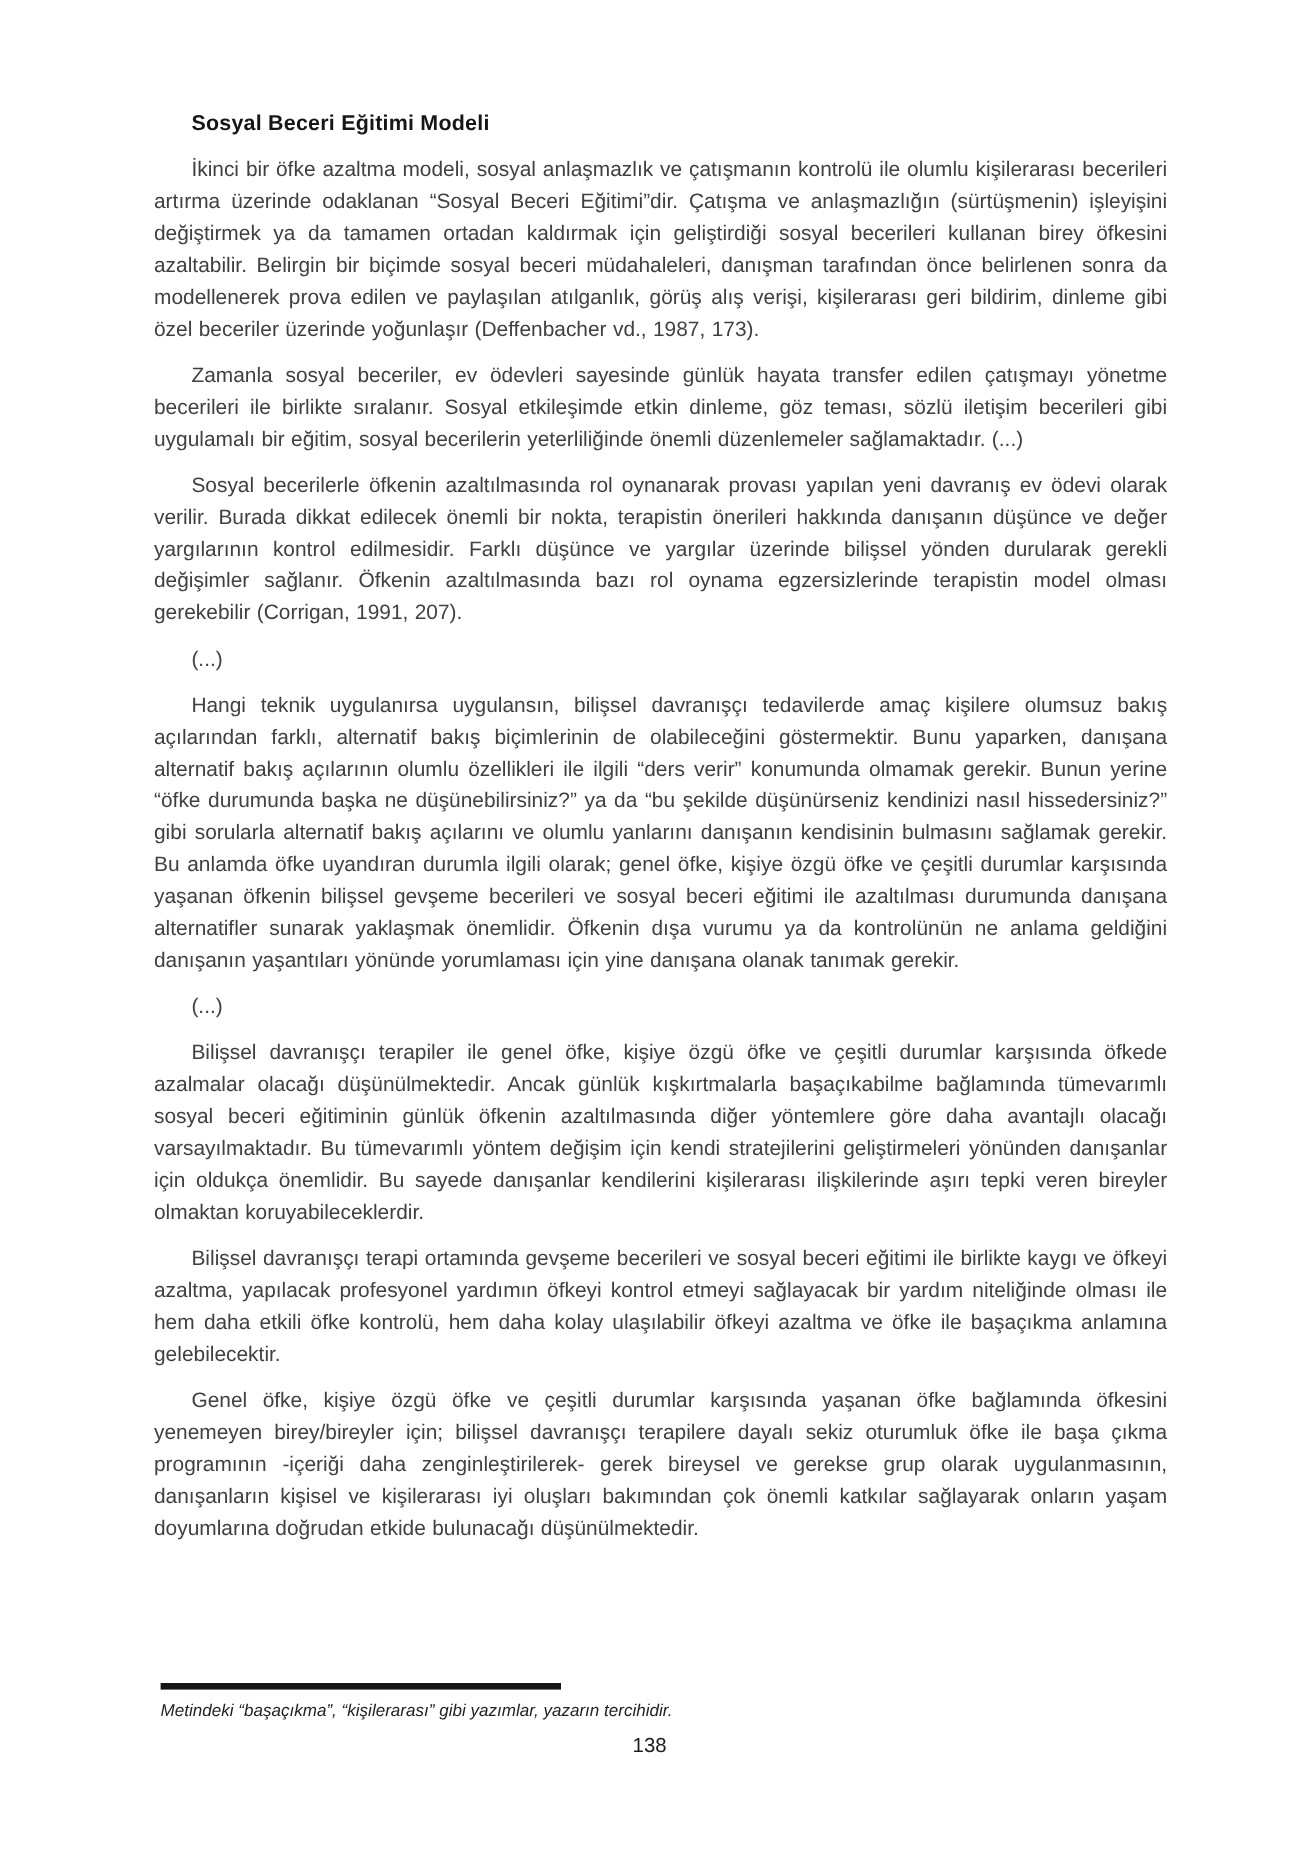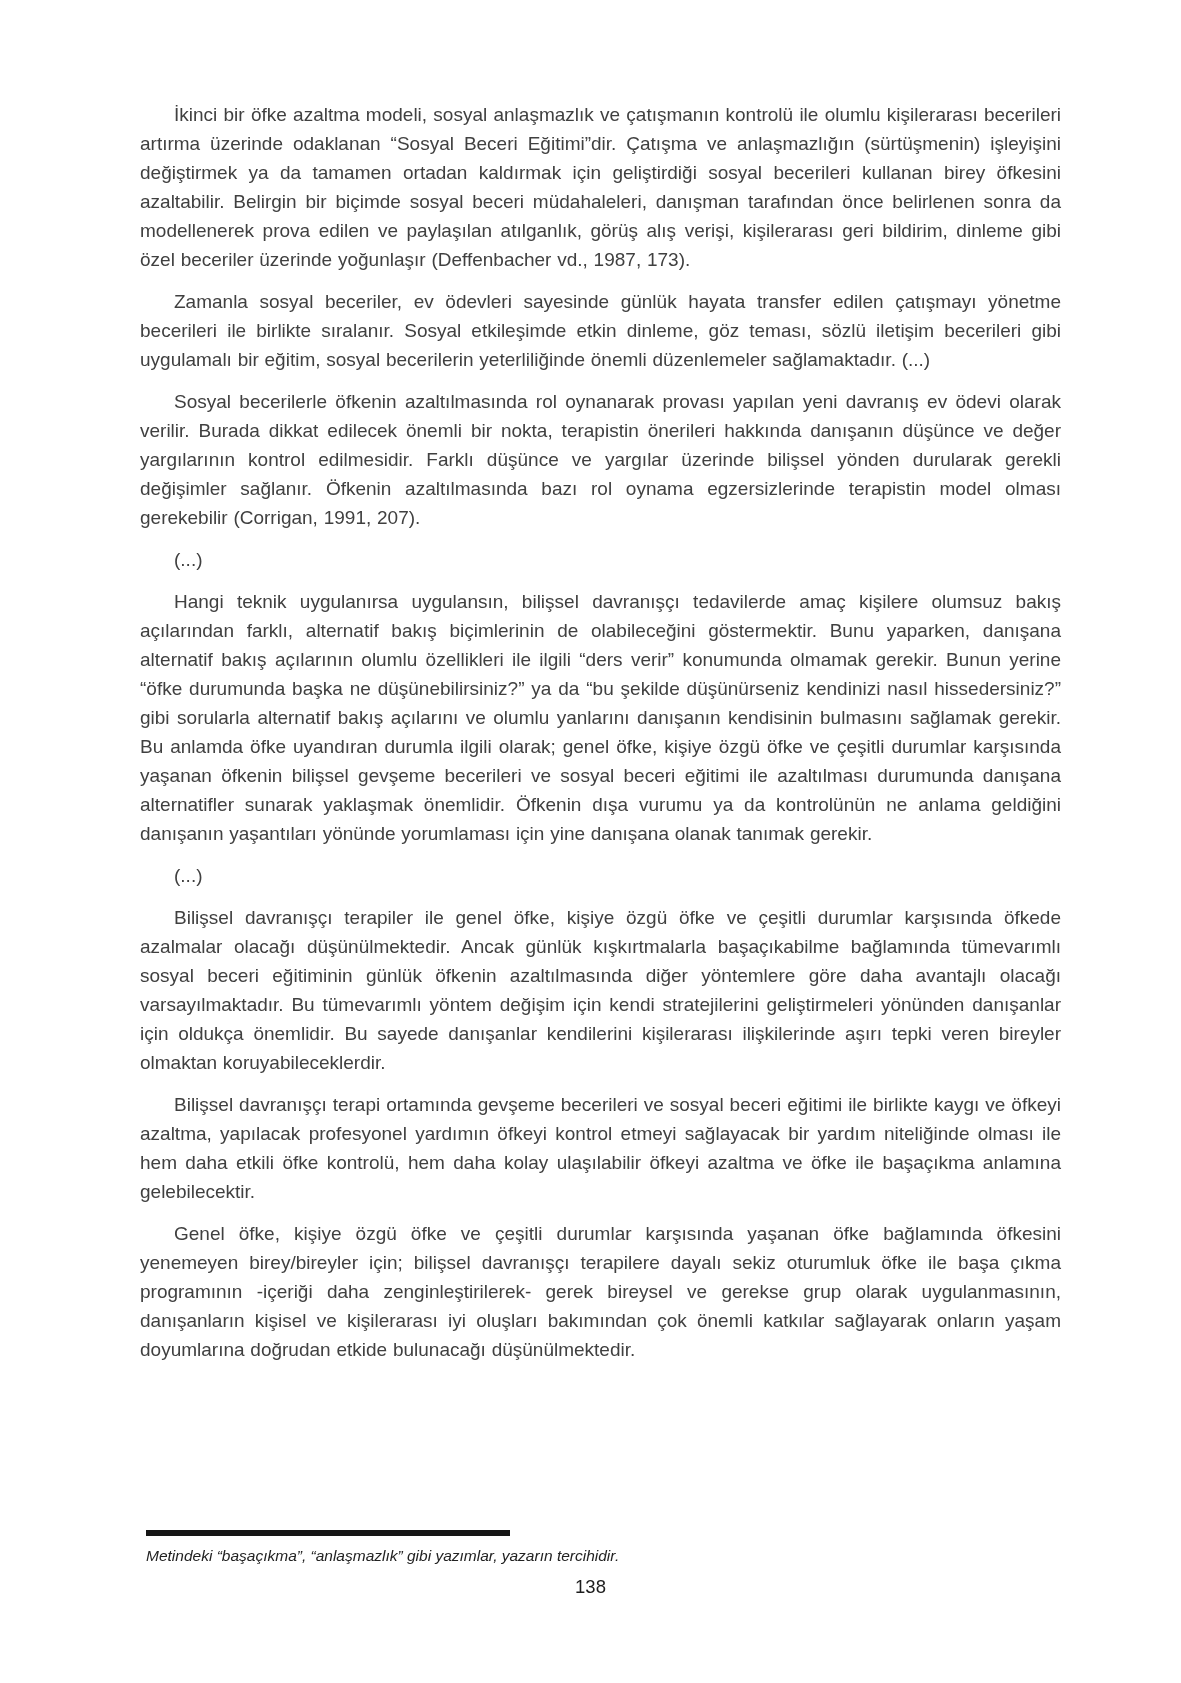--- a/index.html
+++ b/index.html
@@ -65,29 +65,30 @@
     width: 1181px;
     text-align: center;
     font-size: 18.5px;
     color: #1d1d1d;
   }
 </style>
 </head>
 <body>
 
 <main class="page-content">
+  <h1 class="doc-heading">Sosyal Beceri Eğitimi Modeli</h1>
 
   <p class="para">İkinci bir öfke azaltma modeli, sosyal anlaşmazlık ve çatışmanın kontrolü ile olumlu kişilerarası becerileri artırma üzerinde odaklanan “Sosyal Beceri Eğitimi”dir. Çatışma ve anlaşmazlığın (sürtüşmenin) işleyişini değiştirmek ya da tamamen ortadan kaldırmak için geliştirdiği sosyal becerileri kullanan birey öfkesini azaltabilir. Belirgin bir biçimde sosyal beceri müdahaleleri, danışman tarafından önce belirlenen sonra da modellenerek prova edilen ve paylaşılan atılganlık, görüş alış verişi, kişilerarası geri bildirim, dinleme gibi özel beceriler üzerinde yoğunlaşır (Deffenbacher vd., 1987, 173).</p>
   <p class="para">Zamanla sosyal beceriler, ev ödevleri sayesinde günlük hayata transfer edilen çatışmayı yönetme becerileri ile birlikte sıralanır. Sosyal etkileşimde etkin dinleme, göz teması, sözlü iletişim becerileri gibi uygulamalı bir eğitim, sosyal becerilerin yeterliliğinde önemli düzenlemeler sağlamaktadır. (...)</p>
   <p class="para">Sosyal becerilerle öfkenin azaltılmasında rol oynanarak provası yapılan yeni davranış ev ödevi olarak verilir. Burada dikkat edilecek önemli bir nokta, terapistin önerileri hakkında danışanın düşünce ve değer yargılarının kontrol edilmesidir. Farklı düşünce ve yargılar üzerinde bilişsel yönden durularak gerekli değişimler sağlanır. Öfkenin azaltılmasında bazı rol oynama egzersizlerinde terapistin model olması gerekebilir (Corrigan, 1991, 207).</p>
   <p class="para">(...)</p>
   <p class="para">Hangi teknik uygulanırsa uygulansın, bilişsel davranışçı tedavilerde amaç kişilere olumsuz bakış açılarından farklı, alternatif bakış biçimlerinin de olabileceğini göstermektir. Bunu yaparken, danışana alternatif bakış açılarının olumlu özellikleri ile ilgili “ders verir” konumunda olmamak gerekir. Bunun yerine “öfke durumunda başka ne düşünebilirsiniz?” ya da “bu şekilde düşünürseniz kendinizi nasıl hissedersiniz?” gibi sorularla alternatif bakış açılarını ve olumlu yanlarını danışanın kendisinin bulmasını sağlamak gerekir. Bu anlamda öfke uyandıran durumla ilgili olarak; genel öfke, kişiye özgü öfke ve çeşitli durumlar karşısında yaşanan öfkenin bilişsel gevşeme becerileri ve sosyal beceri eğitimi ile azaltılması durumunda danışana alternatifler sunarak yaklaşmak önemlidir. Öfkenin dışa vurumu ya da kontrolünün ne anlama geldiğini danışanın yaşantıları yönünde yorumlaması için yine danışana olanak tanımak gerekir.</p>
   <p class="para">(...)</p>
   <p class="para">Bilişsel davranışçı terapiler ile genel öfke, kişiye özgü öfke ve çeşitli durumlar karşısında öfkede azalmalar olacağı düşünülmektedir. Ancak günlük kışkırtmalarla başaçıkabilme bağlamında tümevarımlı sosyal beceri eğitiminin günlük öfkenin azaltılmasında diğer yöntemlere göre daha avantajlı olacağı varsayılmaktadır. Bu tümevarımlı yöntem değişim için kendi stratejilerini geliştirmeleri yönünden danışanlar için oldukça önemlidir. Bu sayede danışanlar kendilerini kişilerarası ilişkilerinde aşırı tepki veren bireyler olmaktan koruyabileceklerdir.</p>
   <p class="para">Bilişsel davranışçı terapi ortamında gevşeme becerileri ve sosyal beceri eğitimi ile birlikte kaygı ve öfkeyi azaltma, yapılacak profesyonel yardımın öfkeyi kontrol etmeyi sağlayacak bir yardım niteliğinde olması ile hem daha etkili öfke kontrolü, hem daha kolay ulaşılabilir öfkeyi azaltma ve öfke ile başaçıkma anlamına gelebilecektir.</p>
   <p class="para">Genel öfke, kişiye özgü öfke ve çeşitli durumlar karşısında yaşanan öfke bağlamında öfkesini yenemeyen birey/bireyler için; bilişsel davranışçı terapilere dayalı sekiz oturumluk öfke ile başa çıkma programının -içeriği daha zenginleştirilerek- gerek bireysel ve gerekse grup olarak uygulanmasının, danışanların kişisel ve kişilerarası iyi oluşları bakımından çok önemli katkılar sağlayarak onların yaşam doyumlarına doğrudan etkide bulunacağı düşünülmektedir.</p>
 </main>
 
 <div class="footnote-rule"></div>
 
-<p class="footnote">Metindeki “başaçıkma”, “anlaşmazlık” gibi yazımlar, yazarın tercihidir.</p>
+<p class="footnote">Metindeki “başaçıkma”, “kişilerarası” gibi yazımlar, yazarın tercihidir.</p>
 
 <div class="page-number">138</div>
 
 </body></html>

